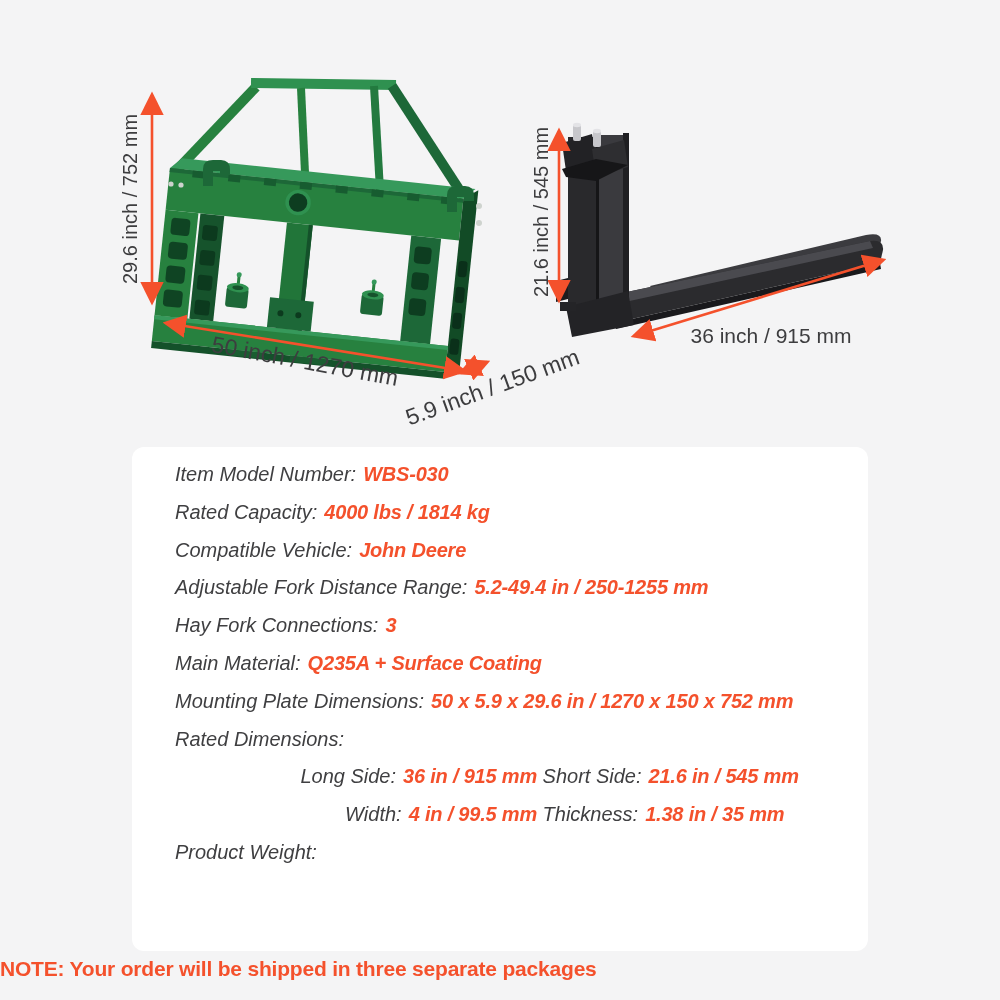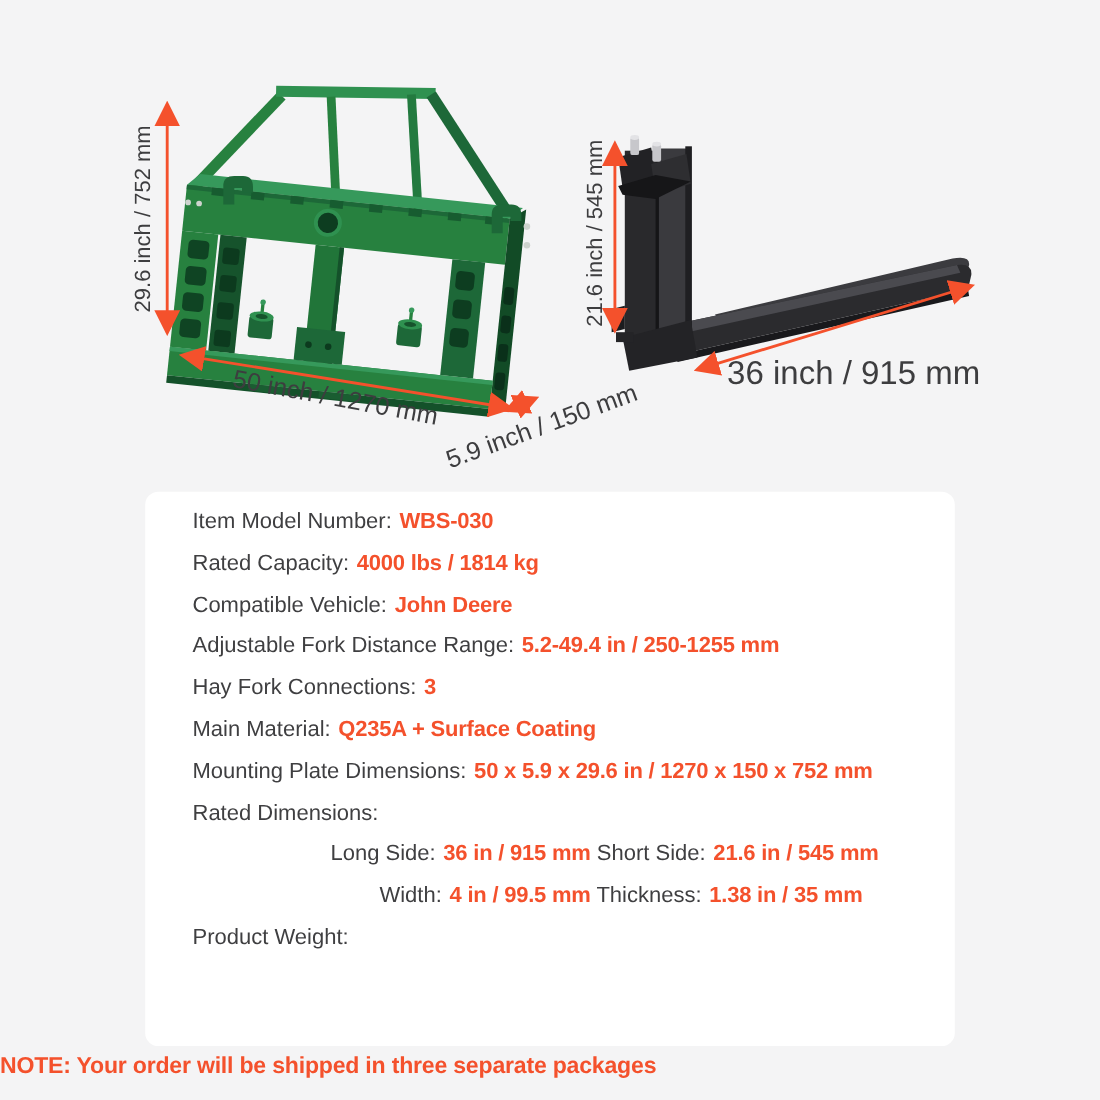--- a/index.html
+++ b/index.html
@@ -17,35 +17,36 @@
     position:absolute;
     color:#3d3d3f;
     text-align:center;
     white-space:nowrap;
     line-height:1;
   }
   #frame-height-label{left:30px;top:189px;width:200px;font-size:20px;transform:rotate(-90deg);}
   #frame-width-label{left:185px;top:350px;width:240px;font-size:23px;transform:rotate(10.5deg);}
   #frame-depth-label{left:395px;top:376px;width:195px;font-size:23px;transform:rotate(-20deg);}
   #fork-height-label{left:441px;top:202px;width:200px;font-size:20px;transform:rotate(-90deg);}
-  #fork-length-label{left:661px;top:325px;width:220px;font-size:30px;}
+  #fork-length-label{left:661px;top:325px;width:220px;font-size:21px;}
 
   .spec-card{
     position:absolute;
     left:132px;top:447px;width:736px;height:504px;
     background:#ffffff;border-radius:12px;
     box-sizing:border-box;
     padding:9px 0 0 43px;
   }
   .spec-row{
     height:37.8px;
     line-height:37.8px;
     font-size:20px;
     color:#3f3f41;
     white-space:nowrap;
+    font-style:italic;
   }
   .spec-row .col-fixed{display:inline-block;width:362px;text-align:right;}
   .spec-row .lbl{color:#3f3f41;font-weight:400;}
   .spec-row .val{color:#f4512c;font-weight:700;margin-left:7px;letter-spacing:-0.2px;}
   .note-line{
     position:absolute;
     left:0;top:957px;width:1000px;
     text-align:left;
     font-size:21px;font-weight:700;color:#f4512c;
     letter-spacing:-0.2px;

